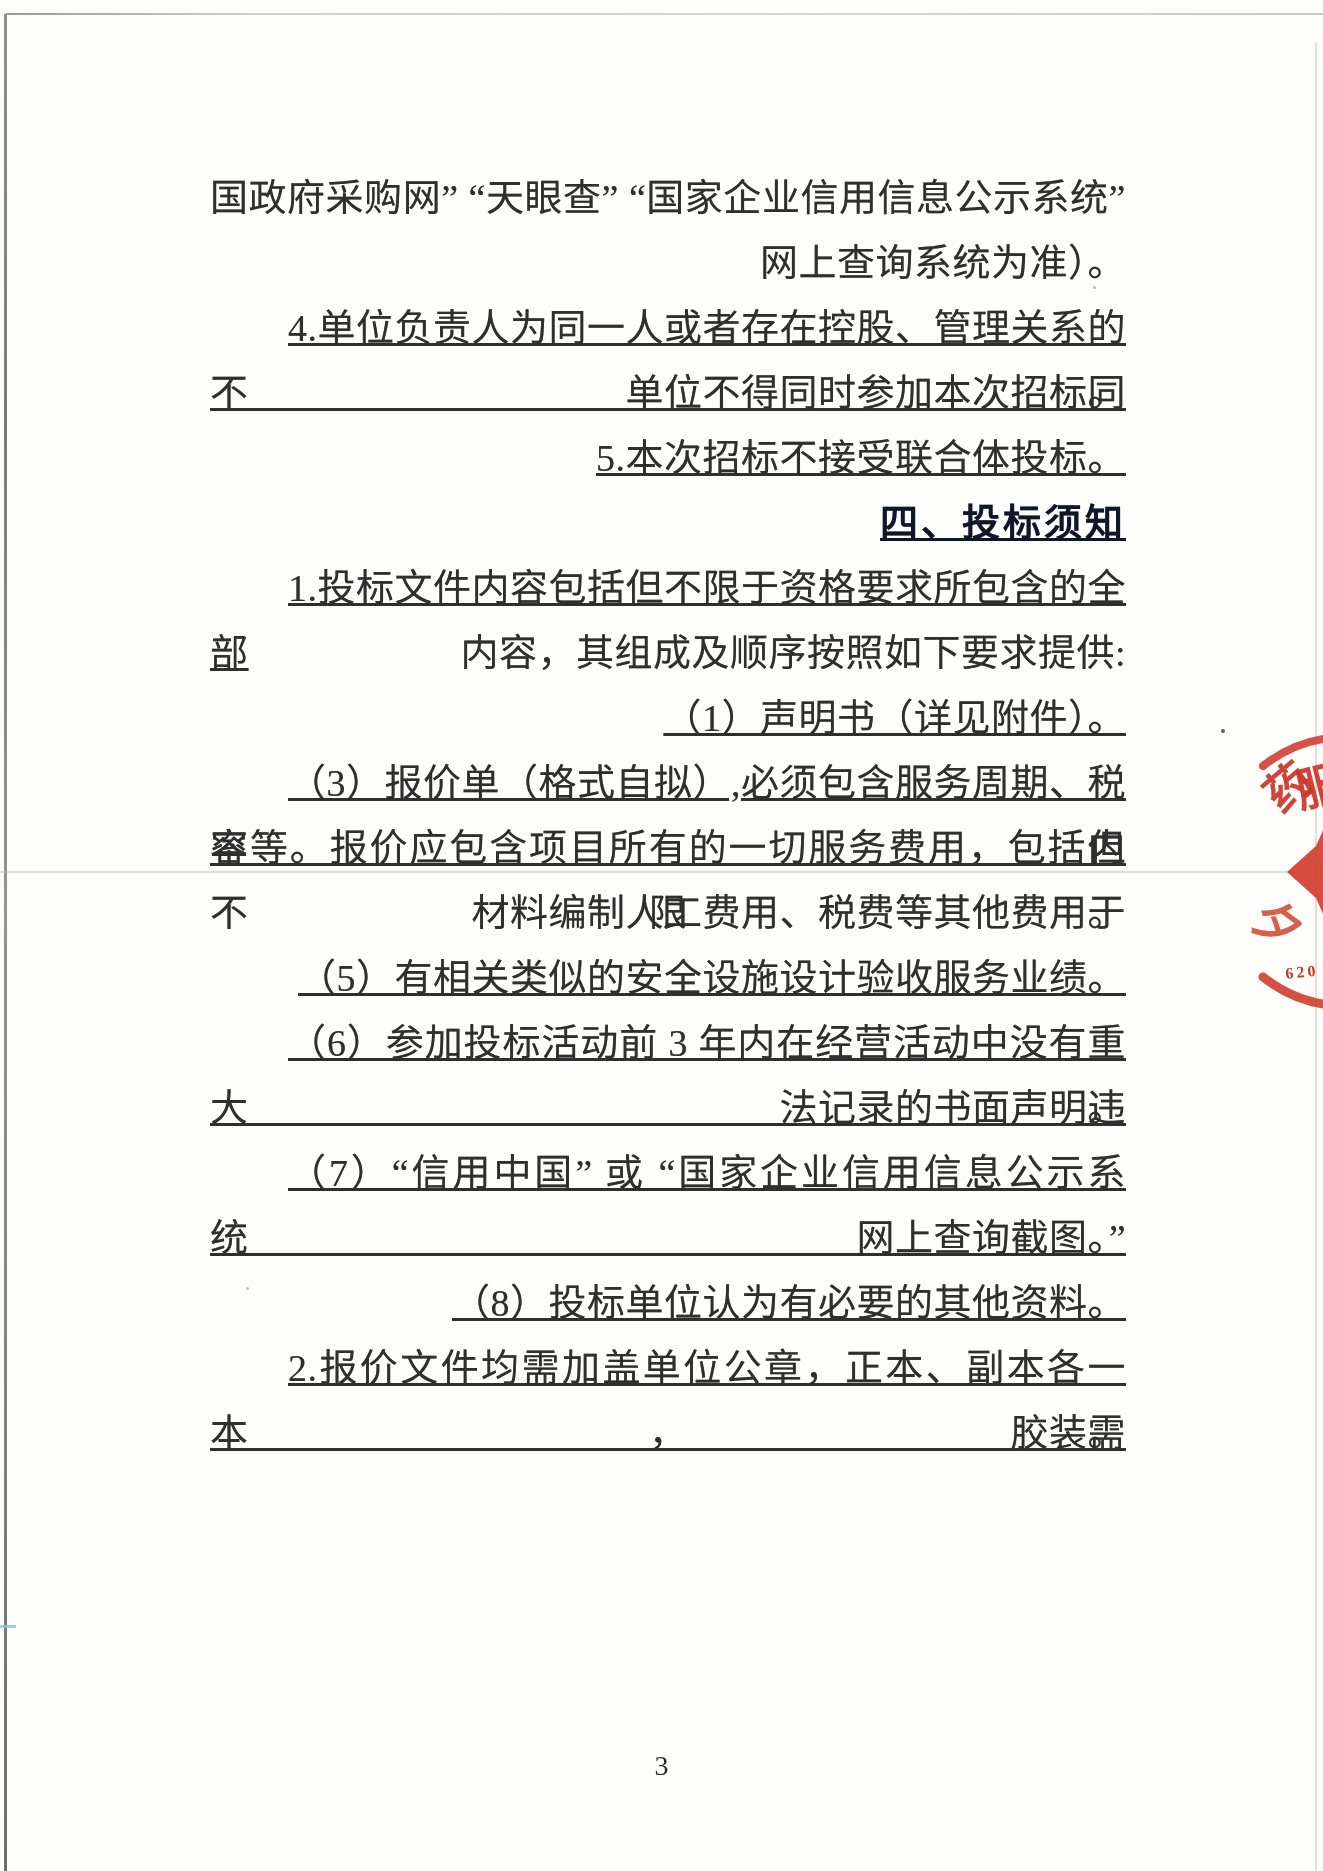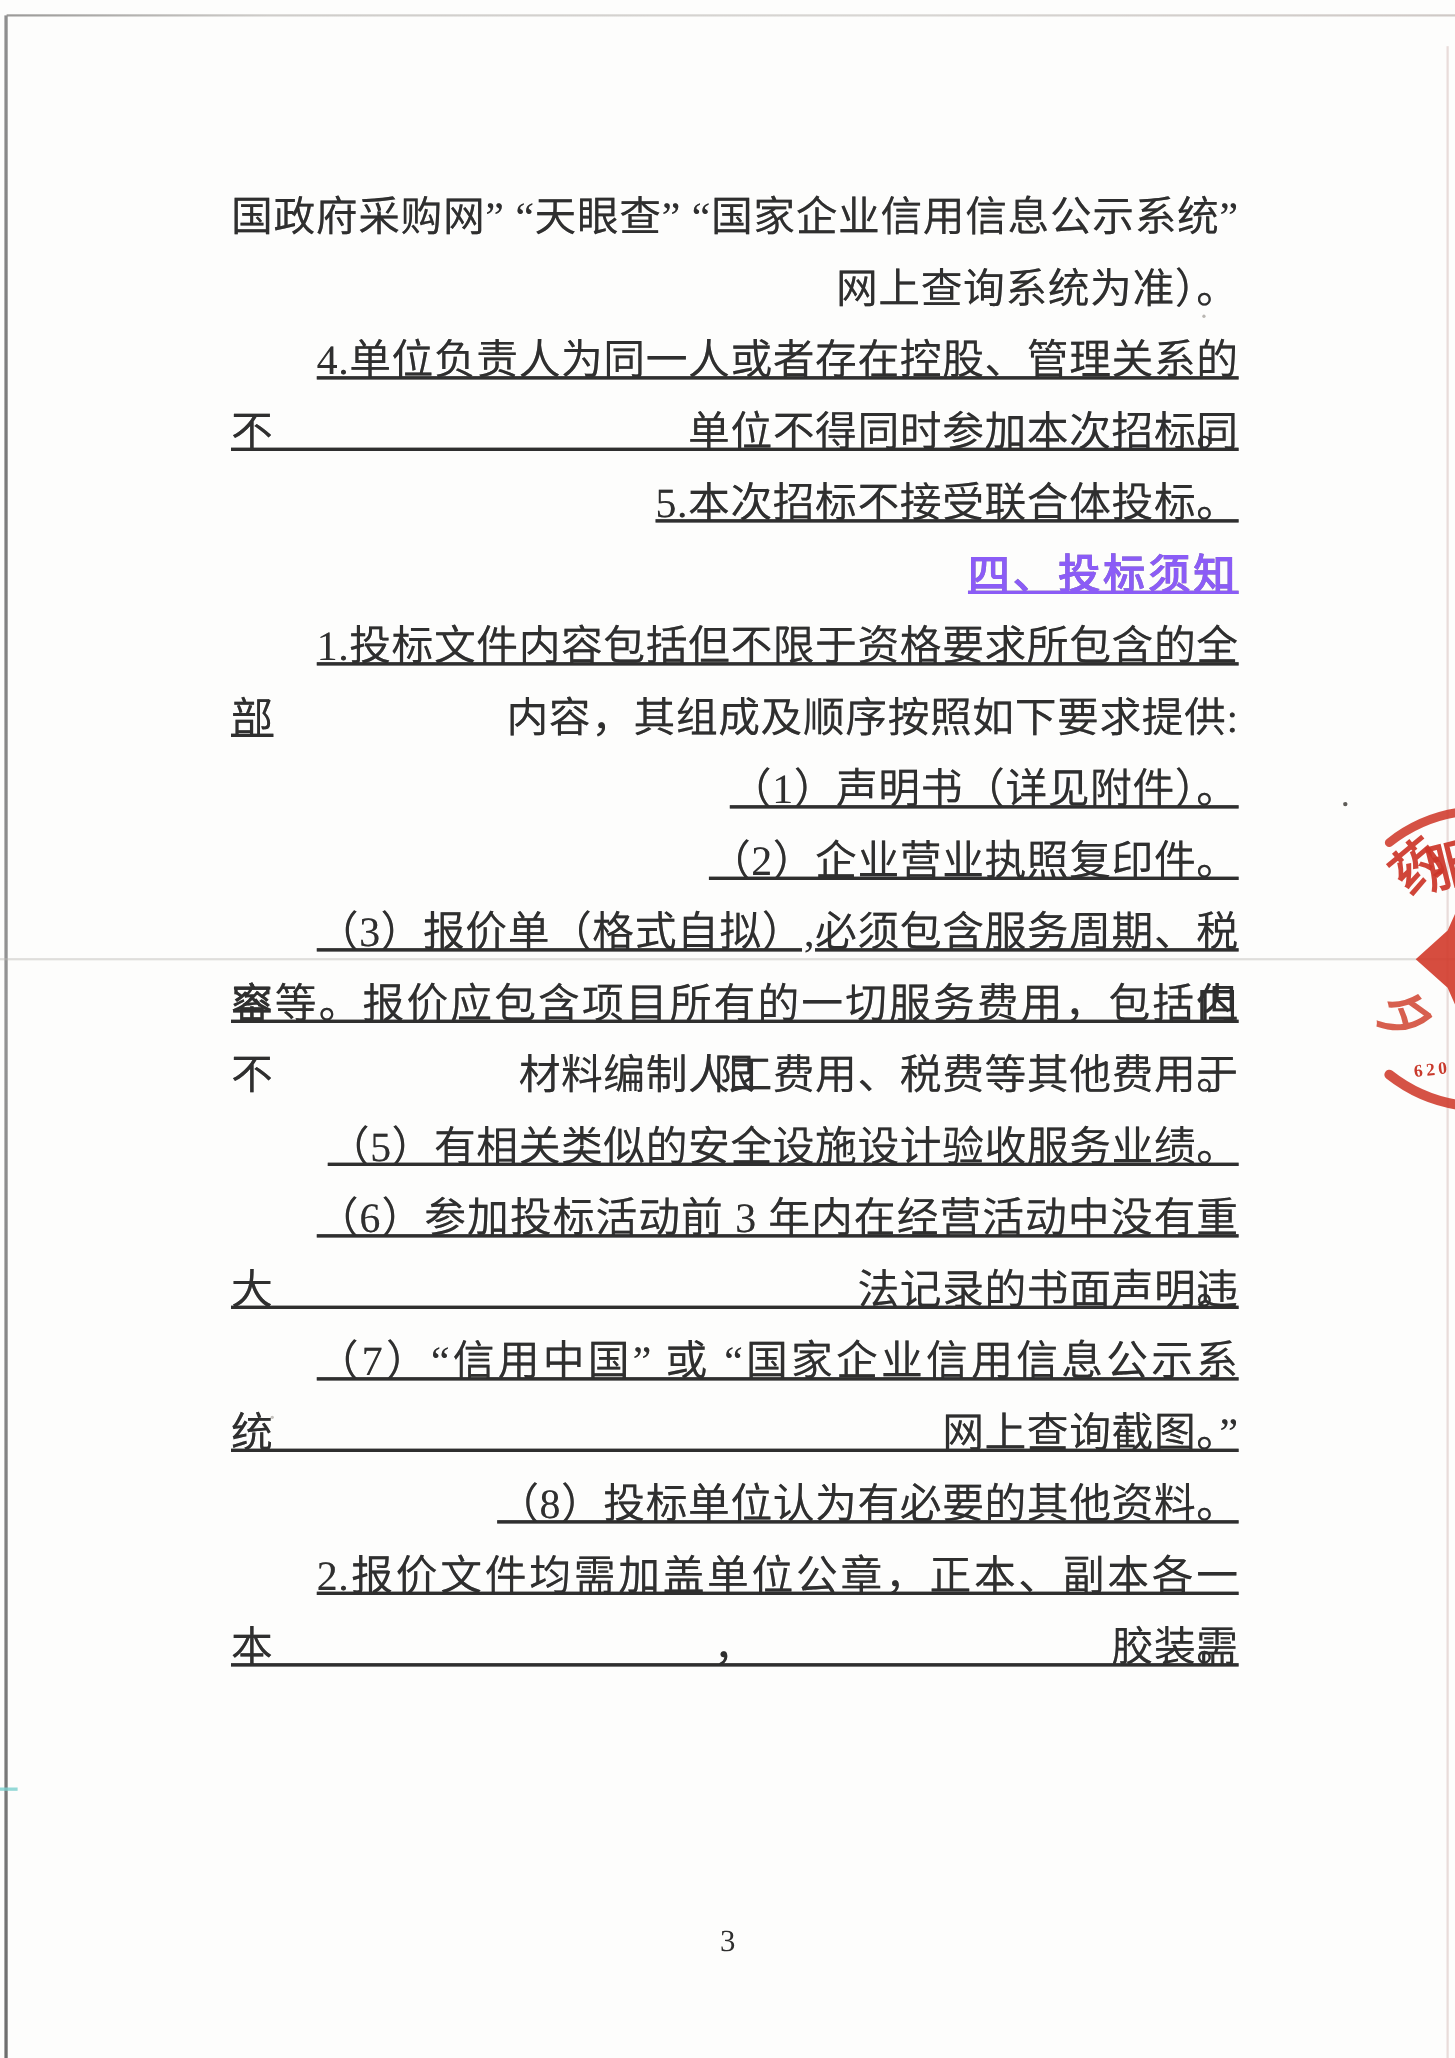--- a/index.html
+++ b/index.html
@@ -44,21 +44,21 @@
     text-align:justify;
     text-align-last:justify;
     text-justify:distribute;
     word-break:break-all;
   }
   .line.indent{text-indent:78px;text-decoration:underline;}
   .line.heading{
     font-family:"Liberation Sans","DejaVu Sans",sans-serif;
     font-weight:700;
     letter-spacing:3px;
-    color:#8b5cf6;
+    color:#0f172a;
   }
   .page-number{
     position:absolute;left:0;top:1750px;width:1323px;
     text-align:center;
     font-size:28px;color:#2e2e2e;
   }
   
   .seal{position:absolute;left:1180px;top:700px;filter:blur(.2px);}
   .seal text{font-family:"Liberation Serif","DejaVu Serif",serif;}
 </style>
@@ -79,21 +79,20 @@
   <div class="content" id="content">
       <div class="line justify">国政府采购网” “天眼查” “国家企业信用信息公示系统”</div>
       <div class="line">网上查询系统为准）。</div>
       <div class="line justify indent">4.单位负责人为同一人或者存在控股、管理关系的不同</div>
       <div class="line">单位不得同时参加本次招标。</div>
       <div class="line indent">5.本次招标不接受联合体投标。</div>
       <div class="line indent heading">四、投标须知</div>
       <div class="line justify indent">1.投标文件内容包括但不限于资格要求所包含的全部</div>
       <div class="line">内容，其组成及顺序按照如下要求提供:</div>
       <div class="line indent">（1）声明书（详见附件）。</div>
-      <div class="line indent">（2）企业营业执照复印件。</div>
       <div class="line justify indent">（3）报价单（格式自拟）,必须包含服务周期、税率内</div>
       <div class="line justify">容等。报价应包含项目所有的一切服务费用，包括但不限于</div>
       <div class="line">材料编制人工费用、税费等其他费用。</div>
       <div class="line indent">（5）有相关类似的安全设施设计验收服务业绩。</div>
       <div class="line justify indent">（6）参加投标活动前 3 年内在经营活动中没有重大违</div>
       <div class="line">法记录的书面声明。</div>
       <div class="line justify indent">（7）“信用中国” 或 “国家企业信用信息公示系统”</div>
       <div class="line">网上查询截图。</div>
       <div class="line indent">（8）投标单位认为有必要的其他资料。</div>
       <div class="line justify indent">2.报价文件均需加盖单位公章，正本、副本各一本，需</div>

